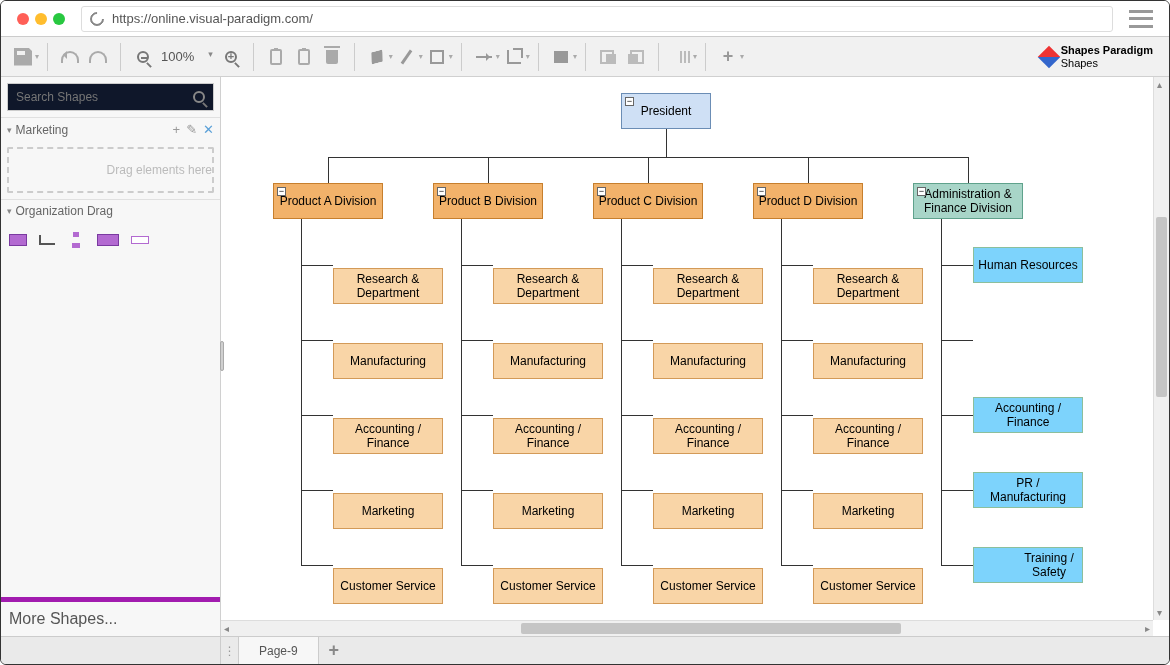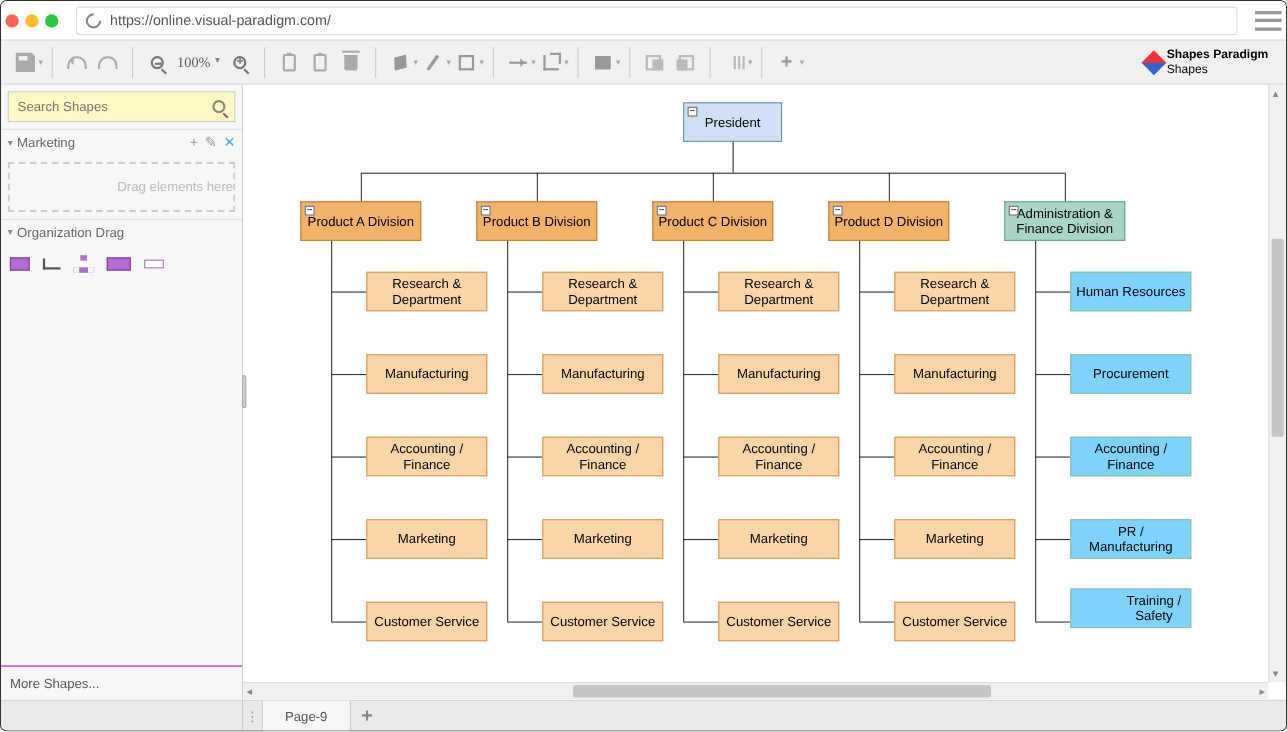--- a/index.html
+++ b/index.html
@@ -1,33 +1,33 @@
 <!DOCTYPE html>
 <html><head>
 <meta charset="utf-8">
 <style>
 * { box-sizing: border-box; margin: 0; padding: 0; }
 body { font-family: Arial, Helvetica, sans-serif; font-size: 12px; background: #fff; }
 .app-window { width: 1170px; height: 665px; border: 1px solid #333; border-radius: 6px; overflow: hidden; position: relative; background: #fff; }
-.titlebar { height: 36px; background: #fff; border-bottom: 1px solid #ccc; display: flex; align-items: center; padding: 0 4px; gap: 8px; }
+.titlebar { height: 36px; background: #fff; border-bottom: 1px solid #ccc; display: flex; align-items: center; padding: 0 16px; gap: 8px; }
 .traffic-lights { display: flex; gap: 6px; margin-right: 8px; }
 .tl { width: 12px; height: 12px; border-radius: 50%; }
 .tl-red { background: #ff5f57; }
 .tl-yellow { background: #ffbd2e; }
 .tl-green { background: #28c840; }
 .addressbar { flex: 1; height: 26px; border: 1px solid #ddd; border-radius: 3px; display: flex; align-items: center; padding: 0 8px; gap: 8px; background: #fff; }
 .reload-icon { width: 14px; height: 14px; border: 2px solid #888; border-radius: 50%; border-top-color: transparent; transform: rotate(45deg); position: relative; }
 .url { color: #555; font-size: 13px; }
 .hamburger { width: 24px; height: 18px; margin-left: 8px; display: flex; flex-direction: column; justify-content: space-between; }
 .hamburger span { height: 3px; background: #999; }
 
 .toolbar { height: 40px; background: #f1f1f1; border-bottom: 1px solid #d0d0d0; display: flex; align-items: center; padding: 0 8px; }
 .tb-sep { width: 1px; height: 28px; background: #ccc; margin: 0 8px; }
 .tb-btn { width: 28px; height: 28px; display: flex; align-items: center; justify-content: center; color: #666; cursor: pointer; position: relative; }
-.tb-zoom { display: flex; align-items: flex-start; gap: 4px; color: #555; font-size: 13px; padding: 0 4px; font-family: Liberation Serif, serif; }
+.tb-zoom { display: flex; align-items: flex-start; gap: 14px; color: #555; font-size: 13px; padding: 0 4px; }
 .tb-zoom .dd { font-size: 9px; color: #888; }
 .ic-save { width: 18px; height: 18px; background: #aaa; clip-path: polygon(0 0, 80% 0, 100% 20%, 100% 100%, 0 100%); position: relative; }
 .ic-save::after { content: ""; position: absolute; left: 3px; top: 3px; width: 8px; height: 4px; background: #f1f1f1; }
 .ic-undo, .ic-redo { width: 18px; height: 12px; border: 2px solid #aaa; border-bottom: none; border-radius: 10px 10px 0 0; position: relative; }
 .ic-undo::after { content: ""; position: absolute; left: -4px; top: -2px; border: 4px solid transparent; border-right-color: #aaa; }
 .ic-redo { transform: scaleX(-1); }
 .ic-zoom { width: 12px; height: 12px; border: 2px solid #777; border-radius: 50%; position: relative; }
 .ic-zoom::after { content: ""; position: absolute; right: -5px; bottom: -5px; width: 6px; height: 2px; background: #777; transform: rotate(45deg); }
 .ic-zoom.minus::before { content: ""; position: absolute; left: 2px; top: 4px; width: 6px; height: 2px; background: #777; }
 .ic-zoom.plus::before { content: "+"; position: absolute; left: 1px; top: -3px; color: #777; font-size: 11px; font-weight: bold; }
@@ -51,57 +51,57 @@
 .dd-caret { font-size: 8px; color: #aaa; margin-left: -2px; }
 .tb-right { margin-left: auto; display: flex; align-items: center; gap: 4px; padding-right: 8px; }
 .vp-logo { display: flex; align-items: center; gap: 4px; }
 .vp-diamond { width: 16px; height: 16px; background: linear-gradient(135deg, #e33 50%, #36c 50%); transform: rotate(45deg); }
 .vp-text { font-size: 11px; line-height: 1.1; }
 .vp-text b { display: block; }
 
 .body-area { display: flex; height: calc(100% - 36px - 40px - 28px); }
 .sidebar { width: 220px; background: #f7f7f7; border-right: 1px solid #d0d0d0; display: flex; flex-direction: column; }
 .search-row { padding: 6px; }
-.search-box { height: 28px; border: 1px solid #ccc; background: #fef9c3; display: flex; align-items: center; padding: 0 8px; }
+.search-box { height: 28px; border: 1px solid #ccc; background: #0f172a; display: flex; align-items: center; padding: 0 8px; }
 .search-box input { border: none; outline: none; flex: 1; font-size: 12px; color: #888; background: transparent; }
 .search-box .ic-zoom { border-color: #888; }
 .panel-header { display: flex; align-items: center; padding: 4px 6px; color: #666; font-size: 12px; border-top: 1px solid #e0e0e0; }
 .panel-header .tri { font-size: 9px; color: #888; margin-right: 4px; }
 .panel-header .spacer { flex: 1; }
 .panel-header .hdr-icon { color: #999; margin-left: 6px; cursor: pointer; font-size: 13px; }
 .dropzone { margin: 6px; border: 2px dashed #ccc; color: #bbb; text-align: right; padding: 14px 0; font-size: 12px; border-radius: 2px; }
 .shape-palette { display: flex; gap: 12px; padding: 10px 8px; align-items: center; }
 .shp { width: 18px; height: 12px; }
 .shp-box { background: #b36ad1; border: 1px solid #7a3aa0; }
 .shp-box.outline { background: #fff; border: 1px solid #b36ad1; }
 .shp-conn { width: 16px; height: 10px; border-left: 2px solid #555; border-bottom: 2px solid #555; }
 .shp-tree { position: relative; width: 18px; height: 16px; }
 .shp-tree::before { content:""; position:absolute; left:6px; top:0; width:6px; height:5px; background:#b36ad1; }
 .shp-tree::after { content:""; position:absolute; left:0; bottom:0; width:18px; height:5px; background:#b36ad1; box-shadow: inset 5px 0 0 #f7f7f7, inset -5px 0 0 #f7f7f7; }
 .sidebar-fill { flex: 1; }
-.more-shapes { padding: 8px; border-top: 1px solid #a21caf; color: #555; font-size: 12px; cursor: pointer; }
+.more-shapes { padding: 8px; border-top: 5px solid #a21caf; color: #555; font-size: 16px; cursor: pointer; }
 
 .canvas-wrap { flex: 1; background: #fff; position: relative; overflow: hidden; }
 .canvas { position: absolute; left: 0; top: 0; width: 1200px; height: 560px; }
 .scrollbar-v { position: absolute; right: 0; top: 0; bottom: 16px; width: 16px; background: #f0f0f0; border-left: 1px solid #ddd; }
 .scrollbar-v .thumb { position: absolute; left: 2px; right: 2px; top: 140px; height: 180px; background: #c5c5c5; border-radius: 2px; }
 .scrollbar-v .arrow-up, .scrollbar-v .arrow-down { position: absolute; left: 3px; font-size: 10px; color: #888; }
 .scrollbar-v .arrow-up { top: 2px; }
 .scrollbar-v .arrow-down { bottom: 2px; }
 .scrollbar-h { position: absolute; left: 0; right: 16px; bottom: 0; height: 16px; background: #f0f0f0; border-top: 1px solid #ddd; }
 .scrollbar-h .thumb { position: absolute; top: 2px; bottom: 2px; left: 300px; width: 380px; background: #c5c5c5; border-radius: 2px; }
 .scrollbar-h .arrow-left, .scrollbar-h .arrow-right { position: absolute; top: 2px; font-size: 10px; color: #888; }
 .scrollbar-h .arrow-left { left: 3px; }
 .scrollbar-h .arrow-right { right: 3px; }
 
 .node { position: absolute; border: 1px solid; display: flex; align-items: center; justify-content: center; text-align: center; font-size: 12px; padding: 4px; }
 .node .collapse { position: absolute; left: 3px; top: 3px; width: 9px; height: 9px; border: 1px solid #666; font-size: 9px; line-height: 7px; text-align: center; background: #fff; }
 .n-blue { background: #cfe0f5; border-color: #6b8db5; }
 .n-orange-dark { background: #f2b26a; border-color: #c77f2d; }
-.n-orange-light { background: #f9d5a7; border-color: #d39a58; }
+.n-orange-light { background: #f9d5a7; border-color: #d39a58; margin-top: 21px; }
 .n-teal { background: #a8d5c8; border-color: #5fa28c; }
 .n-green { background: #7dd3fc; border-color: #8cbf9c; }
 .conn-line { position: absolute; background: #333; }
 
 .footer { height: 28px; background: #eaeaea; border-top: 1px solid #ccc; display: flex; align-items: stretch; }
 .footer .handle { width: 220px; border-right: 1px solid #ccc; }
 .footer .dots { width: 18px; display:flex; align-items:center; justify-content:center; color:#999; border-right: 1px solid #ccc; }
 .page-tab { padding: 0 20px; display: flex; align-items: center; background: #f7f7f7; border-right: 1px solid #ccc; font-size: 12px; color: #555; }
 .add-page { width: 30px; display: flex; align-items: center; justify-content: center; color: #888; font-size: 18px; font-weight: bold; cursor: pointer; }
 .resizer { position: absolute; left: 219px; top: 340px; width: 4px; height: 30px; background: #d0d0d0; border: 1px solid #aaa; border-radius: 2px; z-index: 5; }
@@ -301,27 +301,26 @@
           <div class="conn-line" style="left: 560px; top: 413px; width: 32px; height: 1px;"></div>
           <div class="node n-orange-light" style="left: 592px; top: 395px; width: 110px; height: 36px;">Marketing</div>
           <div class="conn-line" style="left: 560px; top: 488px; width: 32px; height: 1px;"></div>
           <div class="node n-orange-light" style="left: 592px; top: 470px; width: 110px; height: 36px;">Customer Service</div>
           <div class="conn-line" style="left: 747px; top: 80px; width: 1px; height: 26px;"></div>
           <div class="node n-teal" style="left: 692px; top: 106px; width: 110px; height: 36px;">Administration &amp; Finance Division<div class="collapse">−</div></div>
           <div class="conn-line" style="left: 720px; top: 142px; width: 1px; height: 346px;"></div>
           <div class="conn-line" style="left: 720px; top: 188px; width: 32px; height: 1px;"></div>
           <div class="node n-green" style="left: 752px; top: 170px; width: 110px; height: 36px;">Human Resources</div>
           <div class="conn-line" style="left: 720px; top: 263px; width: 32px; height: 1px;"></div>
-          <div class="node n-green" style="left: 752px; top: 245px; width: 110px; height: 36px;">Procurement</div>
           <div class="conn-line" style="left: 720px; top: 338px; width: 32px; height: 1px;"></div>
           <div class="node n-green" style="left: 752px; top: 320px; width: 110px; height: 36px;">Accounting / Finance</div>
           <div class="conn-line" style="left: 720px; top: 413px; width: 32px; height: 1px;"></div>
           <div class="node n-green" style="left: 752px; top: 395px; width: 110px; height: 36px;">PR / Manufacturing</div>
           <div class="conn-line" style="left: 720px; top: 488px; width: 32px; height: 1px;"></div>
-          <div class="node n-green" style="left: 752px; top: 458px; width: 110px; height: 36px; padding-left: 46px;">Training / Safety</div>
+          <div class="node n-green" style="left: 752px; top: 470px; width: 110px; height: 36px; padding-left: 46px;">Training / Safety</div>
         </div>
       <div class="scrollbar-v">
         <div class="arrow-up">▴</div>
         <div class="thumb"></div>
         <div class="arrow-down">▾</div>
       </div>
       <div class="scrollbar-h">
         <div class="arrow-left">◂</div>
         <div class="thumb"></div>
         <div class="arrow-right">▸</div>

